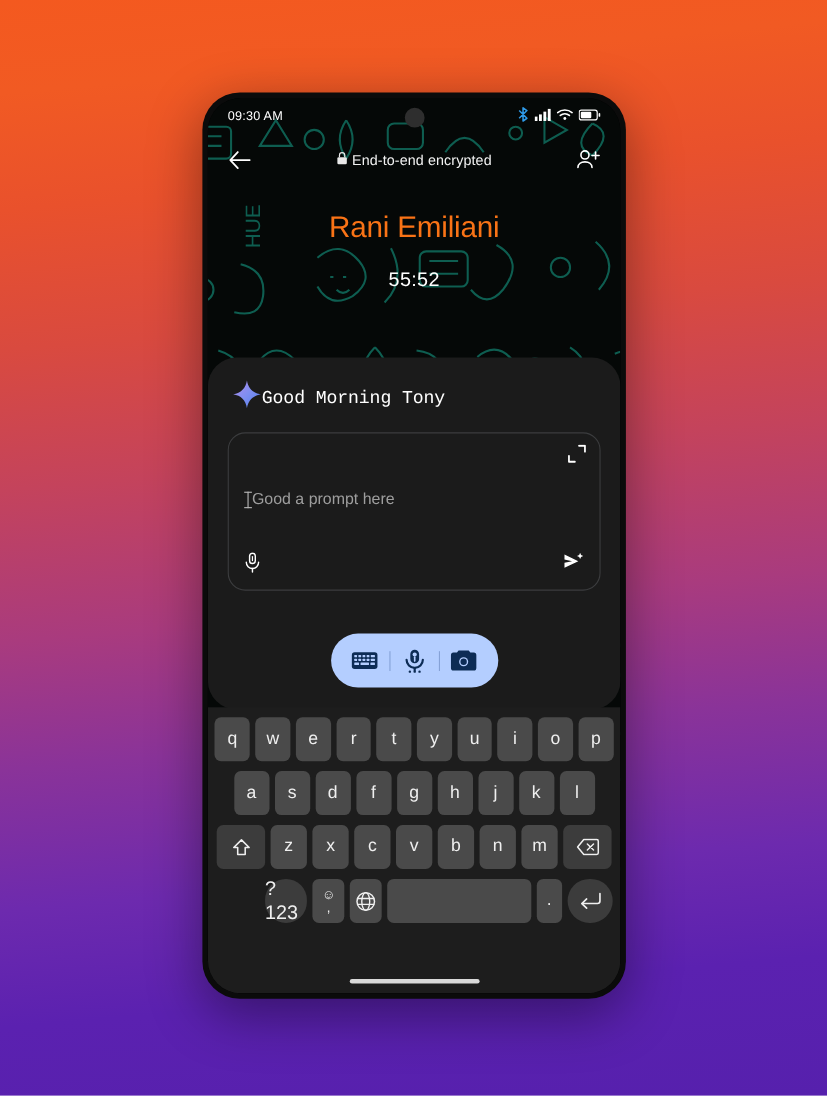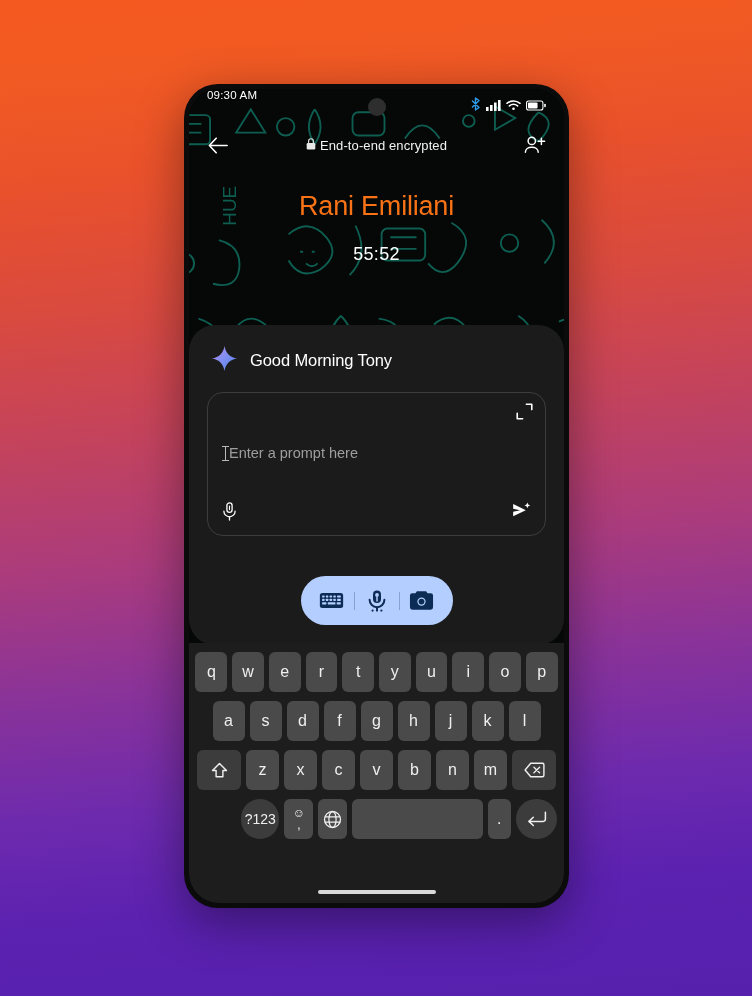--- a/index.html
+++ b/index.html
@@ -47,21 +47,21 @@
     position: absolute; inset: 0;
     background: #050807;
     overflow: hidden;
   }
   #wallpaper svg { position: absolute; inset: 0; width: 100%; height: 100%; }
 
   
   #statusbar {
     position: relative; z-index: 5;
     height: 34px;
-    display: flex; 
+    display: flex; align-items: center;
     justify-content: space-between;
     padding: 0 18px;
     color: #fff;
   }
   #clock { font-size: 11.5px; letter-spacing: .2px; }
   #sysicons { display: flex; align-items: center; gap: 5px; }
   #punch {
     position: absolute; z-index: 6;
     left: 50%; transform: translateX(-50%);
     top: 9px; width: 18px; height: 18px;
@@ -110,22 +110,23 @@
   #gemini {
     position: absolute; z-index: 7;
     left: 0; right: 0;
     top: 236px;
     height: 320px;
     background: #1b1b1b;
     border-radius: 26px 26px 26px 26px;
     padding: 16px 18px;
   }
   #greetrow {
-    display: flex; align-items: center; gap: 12px;
+    display: flex; align-items: center; 
     padding: 4px 2px 0 4px;
+    font-family: Liberation Mono, monospace;
   }
   #greettext {
     color: #fff; font-size: 16.5px; letter-spacing: -.1px;
   }
   #promptbox {
     margin-top: 16px;
     height: 144px;
     border: 1px solid #3c3d3f;
     border-radius: 16px;
     background: #1b1b1b;
@@ -179,21 +180,21 @@
     height: 40px;
     width: 33px;
     margin: 0 2.5px;
     display: flex; align-items: center; justify-content: center;
     font-size: 16px;
     cursor: pointer;
   }
   .krow.r2 { padding: 0 17px; }
   .key.wide { width: 44px; background: #3c3c3c; }
   .krow.r4 .key { height: 40px; }
-  .key.fn { background: #3c3c3c; border-radius: 20px; width: 44px; font-size: 14px; margin-left: 48px; }
+  .key.fn { background: #3c3c3c; border-radius: 20px; width: 44px; font-size: 18px; margin-left: 48px; }
   .key.space { width: 150px; background: #4a4a4a; }
   .key.dot { width: 26px; }
   .key.enter { background: #3c3c3c; border-radius: 20px; width: 48px; }
   .key.sub { flex-direction: column; gap: 0px; font-size: 12px; line-height: 1; }
 
   
   #homebar {
     position: absolute; z-index: 9;
     left: 50%; transform: translateX(-50%);
     bottom: 9px; width: 118px; height: 4px;
@@ -416,21 +417,21 @@
       <div id="promptbox">
         <span id="expandicon">
           <svg width="17" height="17" viewBox="0 0 18 18">
             <path d="M11 1.3h5.7V7" stroke="#fff" stroke-width="1.7" fill="none" stroke-linecap="round" stroke-linejoin="round"></path>
             <path d="M7 16.7H1.3V11" stroke="#fff" stroke-width="1.7" fill="none" stroke-linecap="round" stroke-linejoin="round"></path>
           </svg>
         </span>
 
         <div id="placeholderrow">
           <span id="caret"></span>
-          <span id="placeholder">Enter a prompt here</span>
+          <span id="placeholder">Good a prompt here</span>
         </div>
 
         <span id="micbtn">
           <svg width="15" height="19" viewBox="0 0 14 19">
             <rect x="4.4" y="0.9" width="5.2" height="9.4" rx="2.6" stroke="#fff" stroke-width="1.3" fill="none"></rect>
             <path d="M7 4v3.6" stroke="#fff" stroke-width="1.1" stroke-linecap="round"></path>
             <path d="M1.4 9.2a5.6 5.6 0 0 0 11.2 0" stroke="#fff" stroke-width="1.3" fill="none" stroke-linecap="round"></path>
             <path d="M7 14.8v3.3" stroke="#fff" stroke-width="1.3" stroke-linecap="round"></path>
           </svg>
         </span>

